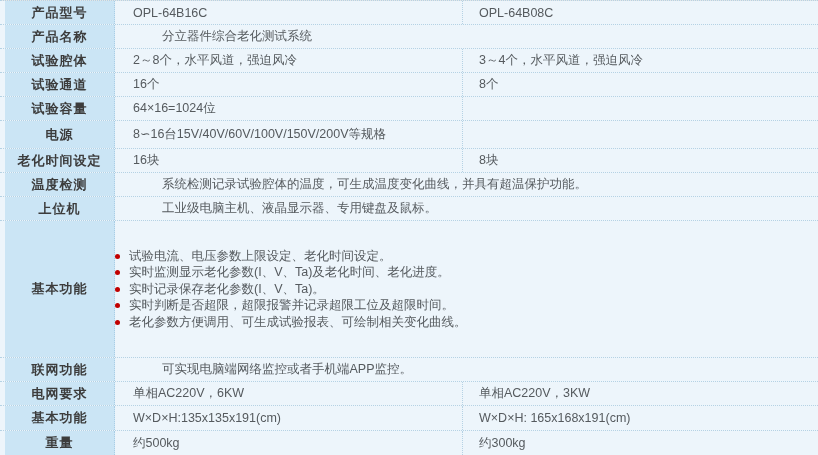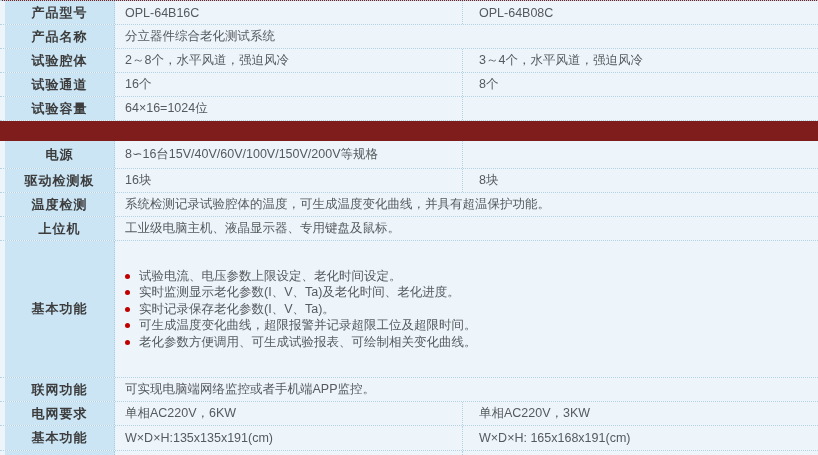--- a/index.html
+++ b/index.html
@@ -4,66 +4,65 @@
 <style>
   * { margin: 0; padding: 0; box-sizing: border-box; }
   html, body { background: #ffffff; }
   body {
     font-family: "Liberation Sans", "DejaVu Sans", sans-serif;
     width: 818px;
   }
   .spec-table {
     width: 818px;
     height: 455px;
-    background: #7f1d1d;
+    background: #e5e5e5;
     border-top: 1px dotted #b5d2e4;
     overflow: hidden;
   }
   .row {
     display: flex;
     align-items: stretch;
     border-bottom: 1px dotted #b5d2e4;
     background: #edf5fb;
   }
   .r24 { height: 24px; }
   .r25 { height: 25px; }
-  .r28 { height: 28px; margin-top: 20px; }
+  .r28 { height: 28px; }
   .r137 { height: 137px; }
   .label {
     width: 110px;
     margin-left: 5px;
     background: #cbe5f5;
     border-right: 1px dotted #a9cde5;
     color: #3c3c3c;
     font-weight: bold;
     font-size: 13px;
     display: flex;
     align-items: center;
     justify-content: center;
     letter-spacing: 1px;
     flex-shrink: 0;
   }
   .val {
     color: #555a5e;
     font-size: 12.5px;
     display: flex;
     align-items: center;
-    padding-left: 10px;
+    padding-left: 18px;
     overflow: hidden;
     white-space: nowrap;
   }
   .val.left  { width: 348px; border-right: 1px dotted #b5d2e4; flex-shrink: 0; }
   .val.right { flex: 1; padding-left: 16px; }
-  .val.span  { flex: 1; border-right: none; }
+  .val.span  { flex: 1; border-right: none; margin-left: 29px; }
   .features {
     flex: 1;
     display: flex;
     flex-direction: column;
     justify-content: center;
-    padding-left: 10px;
   }
   .feature-line {
     display: flex;
     align-items: center;
     color: #555a5e;
     font-size: 12.5px;
     line-height: 16.5px;
     white-space: nowrap;
   }
   .dot {
@@ -107,21 +106,21 @@
     <div class="label">试验容量</div>
     <div class="val left">64×16=1024位</div>
   </div>
 
   <div class="row r28">
     <div class="label">电源</div>
     <div class="val left">8∽16台15V/40V/60V/100V/150V/200V等规格</div>
   </div>
 
   <div class="row r24">
-    <div class="label">驱动检测板</div>
+    <div class="label">老化时间设定</div>
     <div class="val left">16块</div>
     <div class="val right">8块</div>
   </div>
 
   <div class="row r24">
     <div class="label">温度检测</div>
     <div class="val span">系统检测记录试验腔体的温度，可生成温度变化曲线，并具有超温保护功能。</div>
   </div>
 
   <div class="row r24">
@@ -139,21 +138,21 @@
       <div class="feature-line">
         <span class="dot"></span>
         <span>实时监测显示老化参数(I、V、Ta)及老化时间、老化进度。</span>
       </div>
       <div class="feature-line">
         <span class="dot"></span>
         <span>实时记录保存老化参数(I、V、Ta)。</span>
       </div>
       <div class="feature-line">
         <span class="dot"></span>
-        <span>可生成温度变化曲线，超限报警并记录超限工位及超限时间。</span>
+        <span>实时判断是否超限，超限报警并记录超限工位及超限时间。</span>
       </div>
       <div class="feature-line">
         <span class="dot"></span>
         <span>老化参数方便调用、可生成试验报表、可绘制相关变化曲线。</span>
       </div>
     </div>
   </div>
 
   <div class="row r24">
     <div class="label">联网功能</div>

